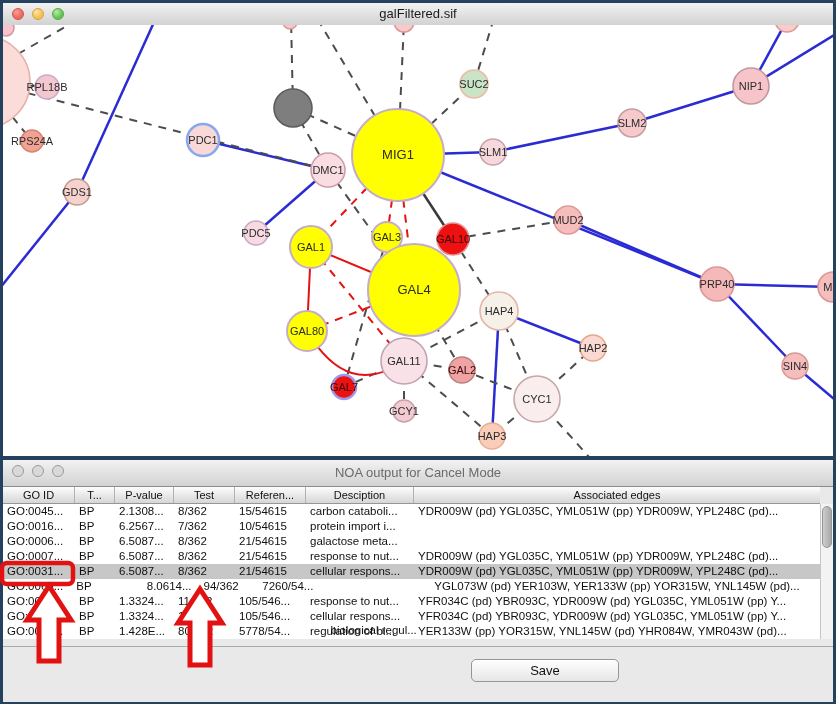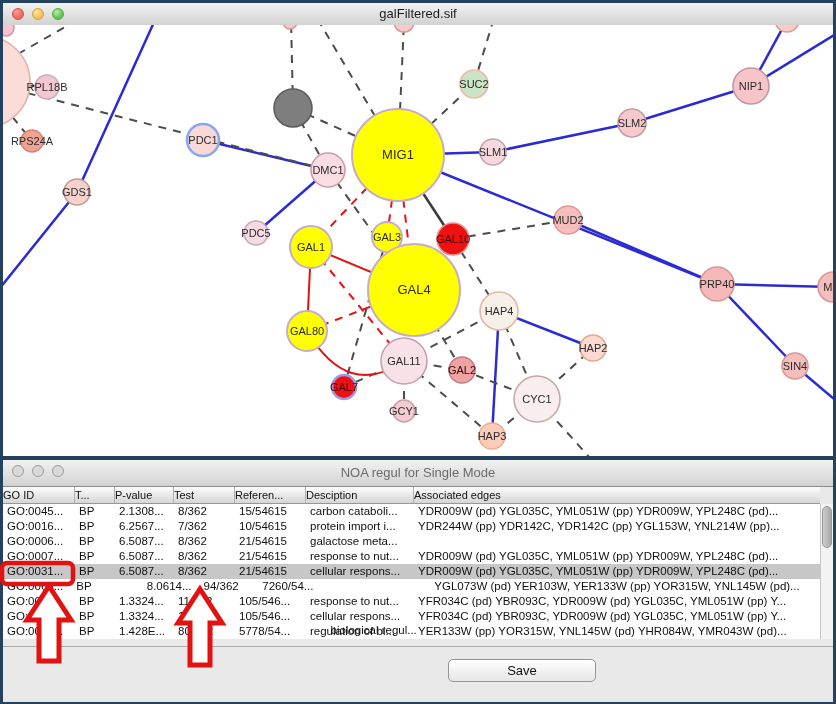--- a/index.html
+++ b/index.html
@@ -30,21 +30,21 @@
   #noa-window{left:3px;top:460px;width:830px;height:241px;background:#e9e9e9;}
   #noa-window .titlebar{height:26px;line-height:26px;color:#6b6b6b;}
   #noa-table{position:absolute;left:0;top:27px;width:817px;height:152px;background:#fff;}
   #noa-header{
     display:flex;height:17px;box-sizing:border-box;
     background:linear-gradient(#fdfdfd,#d6d6d6);
     border-bottom:1px solid #979797;
   }
   #noa-header .th{
     box-sizing:border-box;height:16px;line-height:16px;
-    font-size:11px;color:#111;text-align:left;
+    font-size:11px;color:#111;text-align:center;
     border-right:1px solid #b2b2b2;
     overflow:hidden;white-space:nowrap;
   }
   #noa-header .th:last-child{border-right:none;}
   #noa-rows{position:absolute;left:0;top:17px;width:817px;}
   .tr{display:flex;height:15px;background:#fff;}
   .tr.selected{background:#c7c7c7;}
   .td{
     box-sizing:border-box;height:15px;line-height:15px;padding-left:4px;
     font-size:11.5px;color:#101010;overflow:hidden;white-space:nowrap;
@@ -62,21 +62,21 @@
     position:absolute;left:0;top:186px;width:830px;height:55px;
     background:#e9e9e9;border-top:1px solid #ababab;
   }
   .mac-btn{
     position:absolute;top:12px;height:23px;box-sizing:border-box;
     background:linear-gradient(#ffffff,#e6e6e6);
     border:1px solid #969696;border-radius:5px;
     font-size:13px;color:#111;text-align:center;line-height:21px;
     font-family:"Liberation Sans", sans-serif;padding:0;
   }
-  #save-btn{left:445px;width:148px;}
+  #save-btn{left:468px;width:148px;}
   #cancel-btn{left:677px;width:149px;}
   
   #annot{position:absolute;left:0;top:0;z-index:60;pointer-events:none;}
   .ann{stroke:var(--ann-red,#e31212);}
 </style>
 </head>
 <body>
 
 <div class="window" id="net-window">
   <div class="titlebar">
@@ -203,21 +203,21 @@
         <text x="792" y="345" text-anchor="middle" font-size="11" fill="#2b2b2b" font-family="&quot;Liberation Sans&quot;, sans-serif">SIN4</text>
       </svg>
   </div>
 </div>
 
 <div class="window" id="noa-window">
   <div class="titlebar">
     <span class="tl p1 tl-gray"></span>
     <span class="tl p2 tl-gray"></span>
     <span class="tl p3 tl-gray"></span>
-    <span>NOA regul for Single Mode</span>
+    <span>NOA output for Cancel Mode</span>
   </div>
 
   <div id="noa-table">
     <div id="noa-header">
         <div class="th" style="width: 72px;">GO ID</div>
         <div class="th" style="width: 40px;">T...</div>
         <div class="th" style="width: 59px;">P-value</div>
         <div class="th" style="width: 61px;">Test</div>
         <div class="th" style="width: 71px;">Referen...</div>
         <div class="th" style="width: 108px;">Desciption</div>
@@ -233,21 +233,20 @@
           <div class="td" style="width: 108px;">carbon cataboli...</div>
           <div class="td" style="width: 406px;">YDR009W (pd) YGL035C, YML051W (pp) YDR009W, YPL248C (pd)...</div>
         </div>
         <div class="tr">
           <div class="td" style="width: 72px;">GO:0016...</div>
           <div class="td" style="width: 40px;">BP</div>
           <div class="td" style="width: 59px;">6.2567...</div>
           <div class="td" style="width: 61px;">7/362</div>
           <div class="td" style="width: 71px;">10/54615</div>
           <div class="td" style="width: 108px;">protein import i...</div>
-          <div class="td" style="width: 406px;">YDR244W (pp) YDR142C, YDR142C (pp) YGL153W, YNL214W (pp)...</div>
         </div>
         <div class="tr">
           <div class="td" style="width: 72px;">GO:0006...</div>
           <div class="td" style="width: 40px;">BP</div>
           <div class="td" style="width: 59px;">6.5087...</div>
           <div class="td" style="width: 61px;">8/362</div>
           <div class="td" style="width: 71px;">21/54615</div>
           <div class="td" style="width: 108px;">galactose meta...</div>
         </div>
         <div class="tr">

